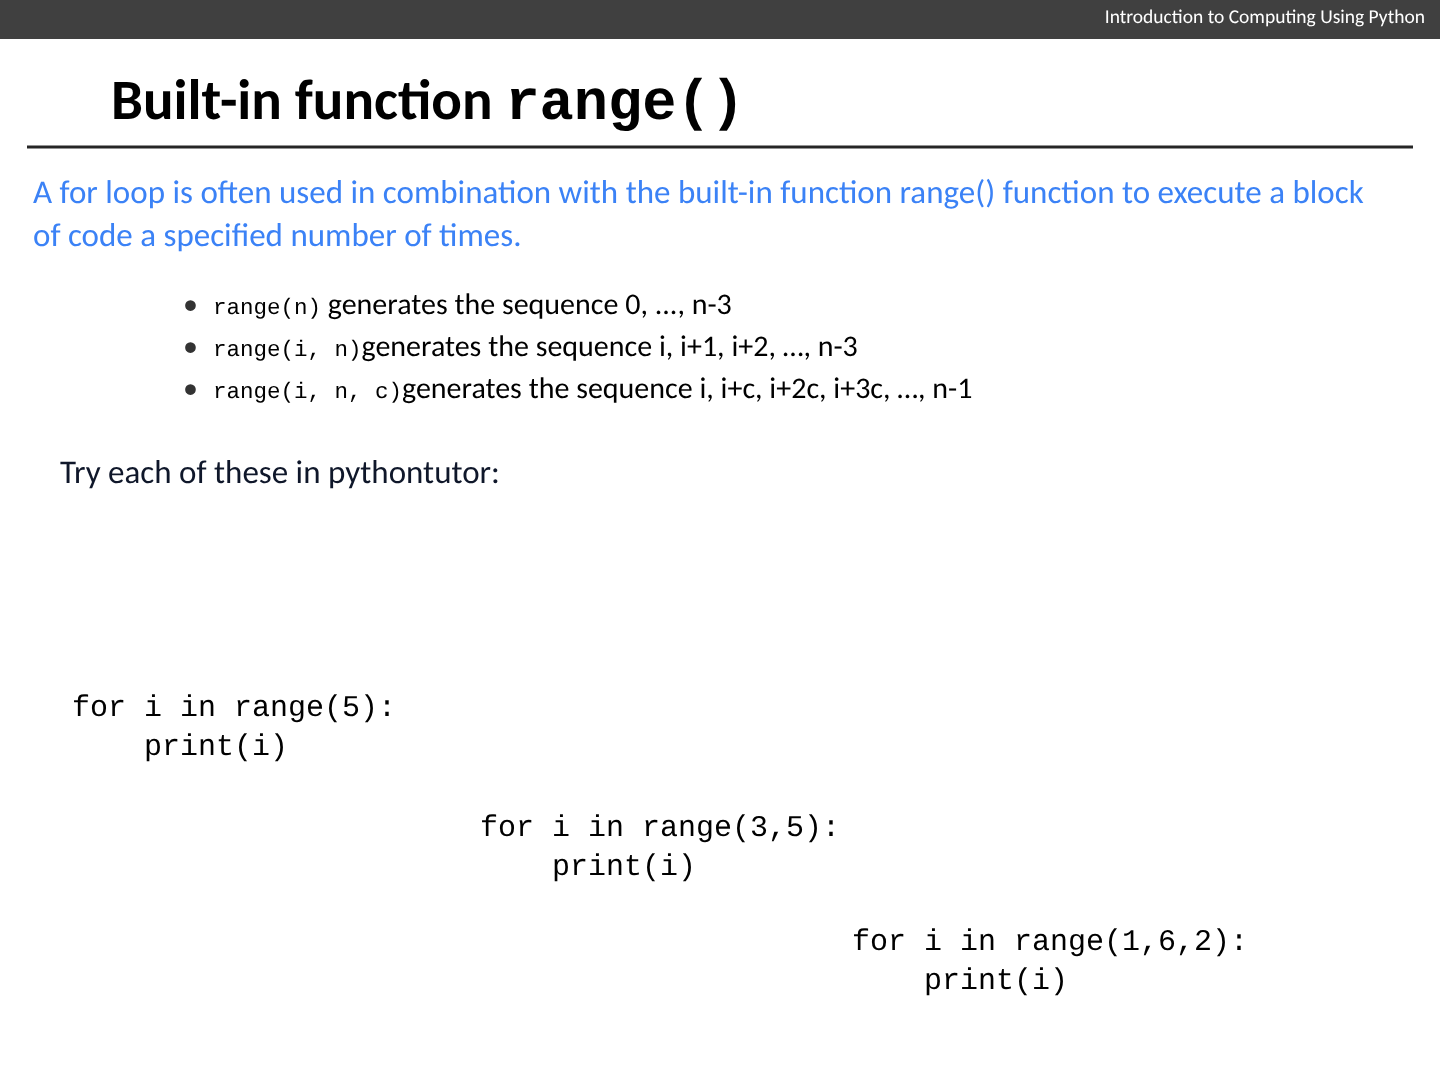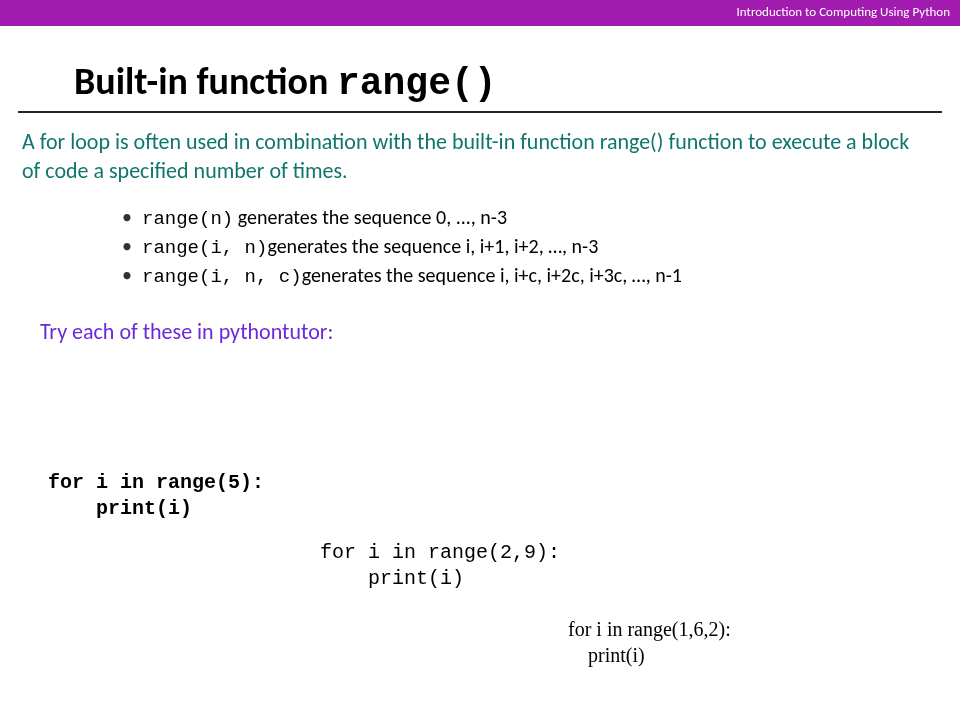--- a/index.html
+++ b/index.html
@@ -7,47 +7,47 @@
     width: 960px;
     height: 720px;
     font-family: Calibri, Arial, sans-serif;
     background: #fff;
     position: relative;
     overflow: hidden;
   }
   .top-bar {
     width: 100%;
     height: 26px;
-    background: #a21caf;
+    background: #404040;
     color: #fff;
     font-size: 13px;
     text-align: right;
     padding: 4px 10px 0 0;
   }
   .title-area {
-    padding: 32px 0 6px 74px;
+    padding: 18px 0 6px 74px;
   }
   .title-area h1 {
     font-size: 38px;
     font-weight: bold;
     color: #000;
   }
   .title-area h1 .mono {
     font-family: "Courier New", monospace;
     font-weight: bold;
   }
   .title-underline {
     border-bottom: 2px solid #262626;
     margin: 0 18px 0 18px;
   }
   .content {
     padding: 14px 28px 0 22px;
   }
   .intro {
-    color: #0f766e;
+    color: #3b82f6;
     font-size: 22px;
     line-height: 1.32;
   }
   .intro p { margin-bottom: 20px; }
   .bullets {
     margin: 6px 0 0 100px;
     font-size: 20px;
     color: #000;
   }
   .bullets li {
@@ -57,38 +57,38 @@
     padding-left: 20px;
   }
   .bullets li::before {
     content: "•";
     position: absolute;
     left: 0;
     color: #333;
   }
   .mono-inline {
     font-family: "Courier New", monospace;
-    font-size: 19px;
+    font-size: 15px;
   }
   .try-text {
     font-size: 22px;
-    color: #6d28d9;
+    color: #0f172a;
     margin: 30px 0 0 18px;
   }
   .code-block {
     font-family: "Courier New", monospace;
     font-size: 20px;
     color: #000;
     white-space: pre;
     position: absolute;
     line-height: 1.3;
   }
-  .code1 { left: 48px; top: 470px; font-weight: bold; }
+  .code1 { left: 48px; top: 460px; }
   .code2 { left: 320px; top: 540px; }
-  .code3 { left: 568px; top: 616px; font-family: Liberation Serif, serif; }
+  .code3 { left: 568px; top: 616px; }
 </style>
 </head>
 <body>
 
 <div class="top-bar">
   <span>Introduction to Computing Using Python</span>
 </div>
 
 <div class="title-area">
   <h1>
@@ -112,16 +112,16 @@
     <li>
       <span class="mono-inline">range(i, n, c)</span><span>generates the sequence i, i+c, i+2c, i+3c, …, n-1</span>
     </li>
   </ul>
 
   <div class="try-text">Try each of these in pythontutor:</div>
 </div>
 
 <div class="code-block code1">for i in range(5):
     print(i)</div>
-<div class="code-block code2">for i in range(2,9):
+<div class="code-block code2">for i in range(3,5):
     print(i)</div>
 <div class="code-block code3">for i in range(1,6,2):
     print(i)</div>
 
 </body></html>

